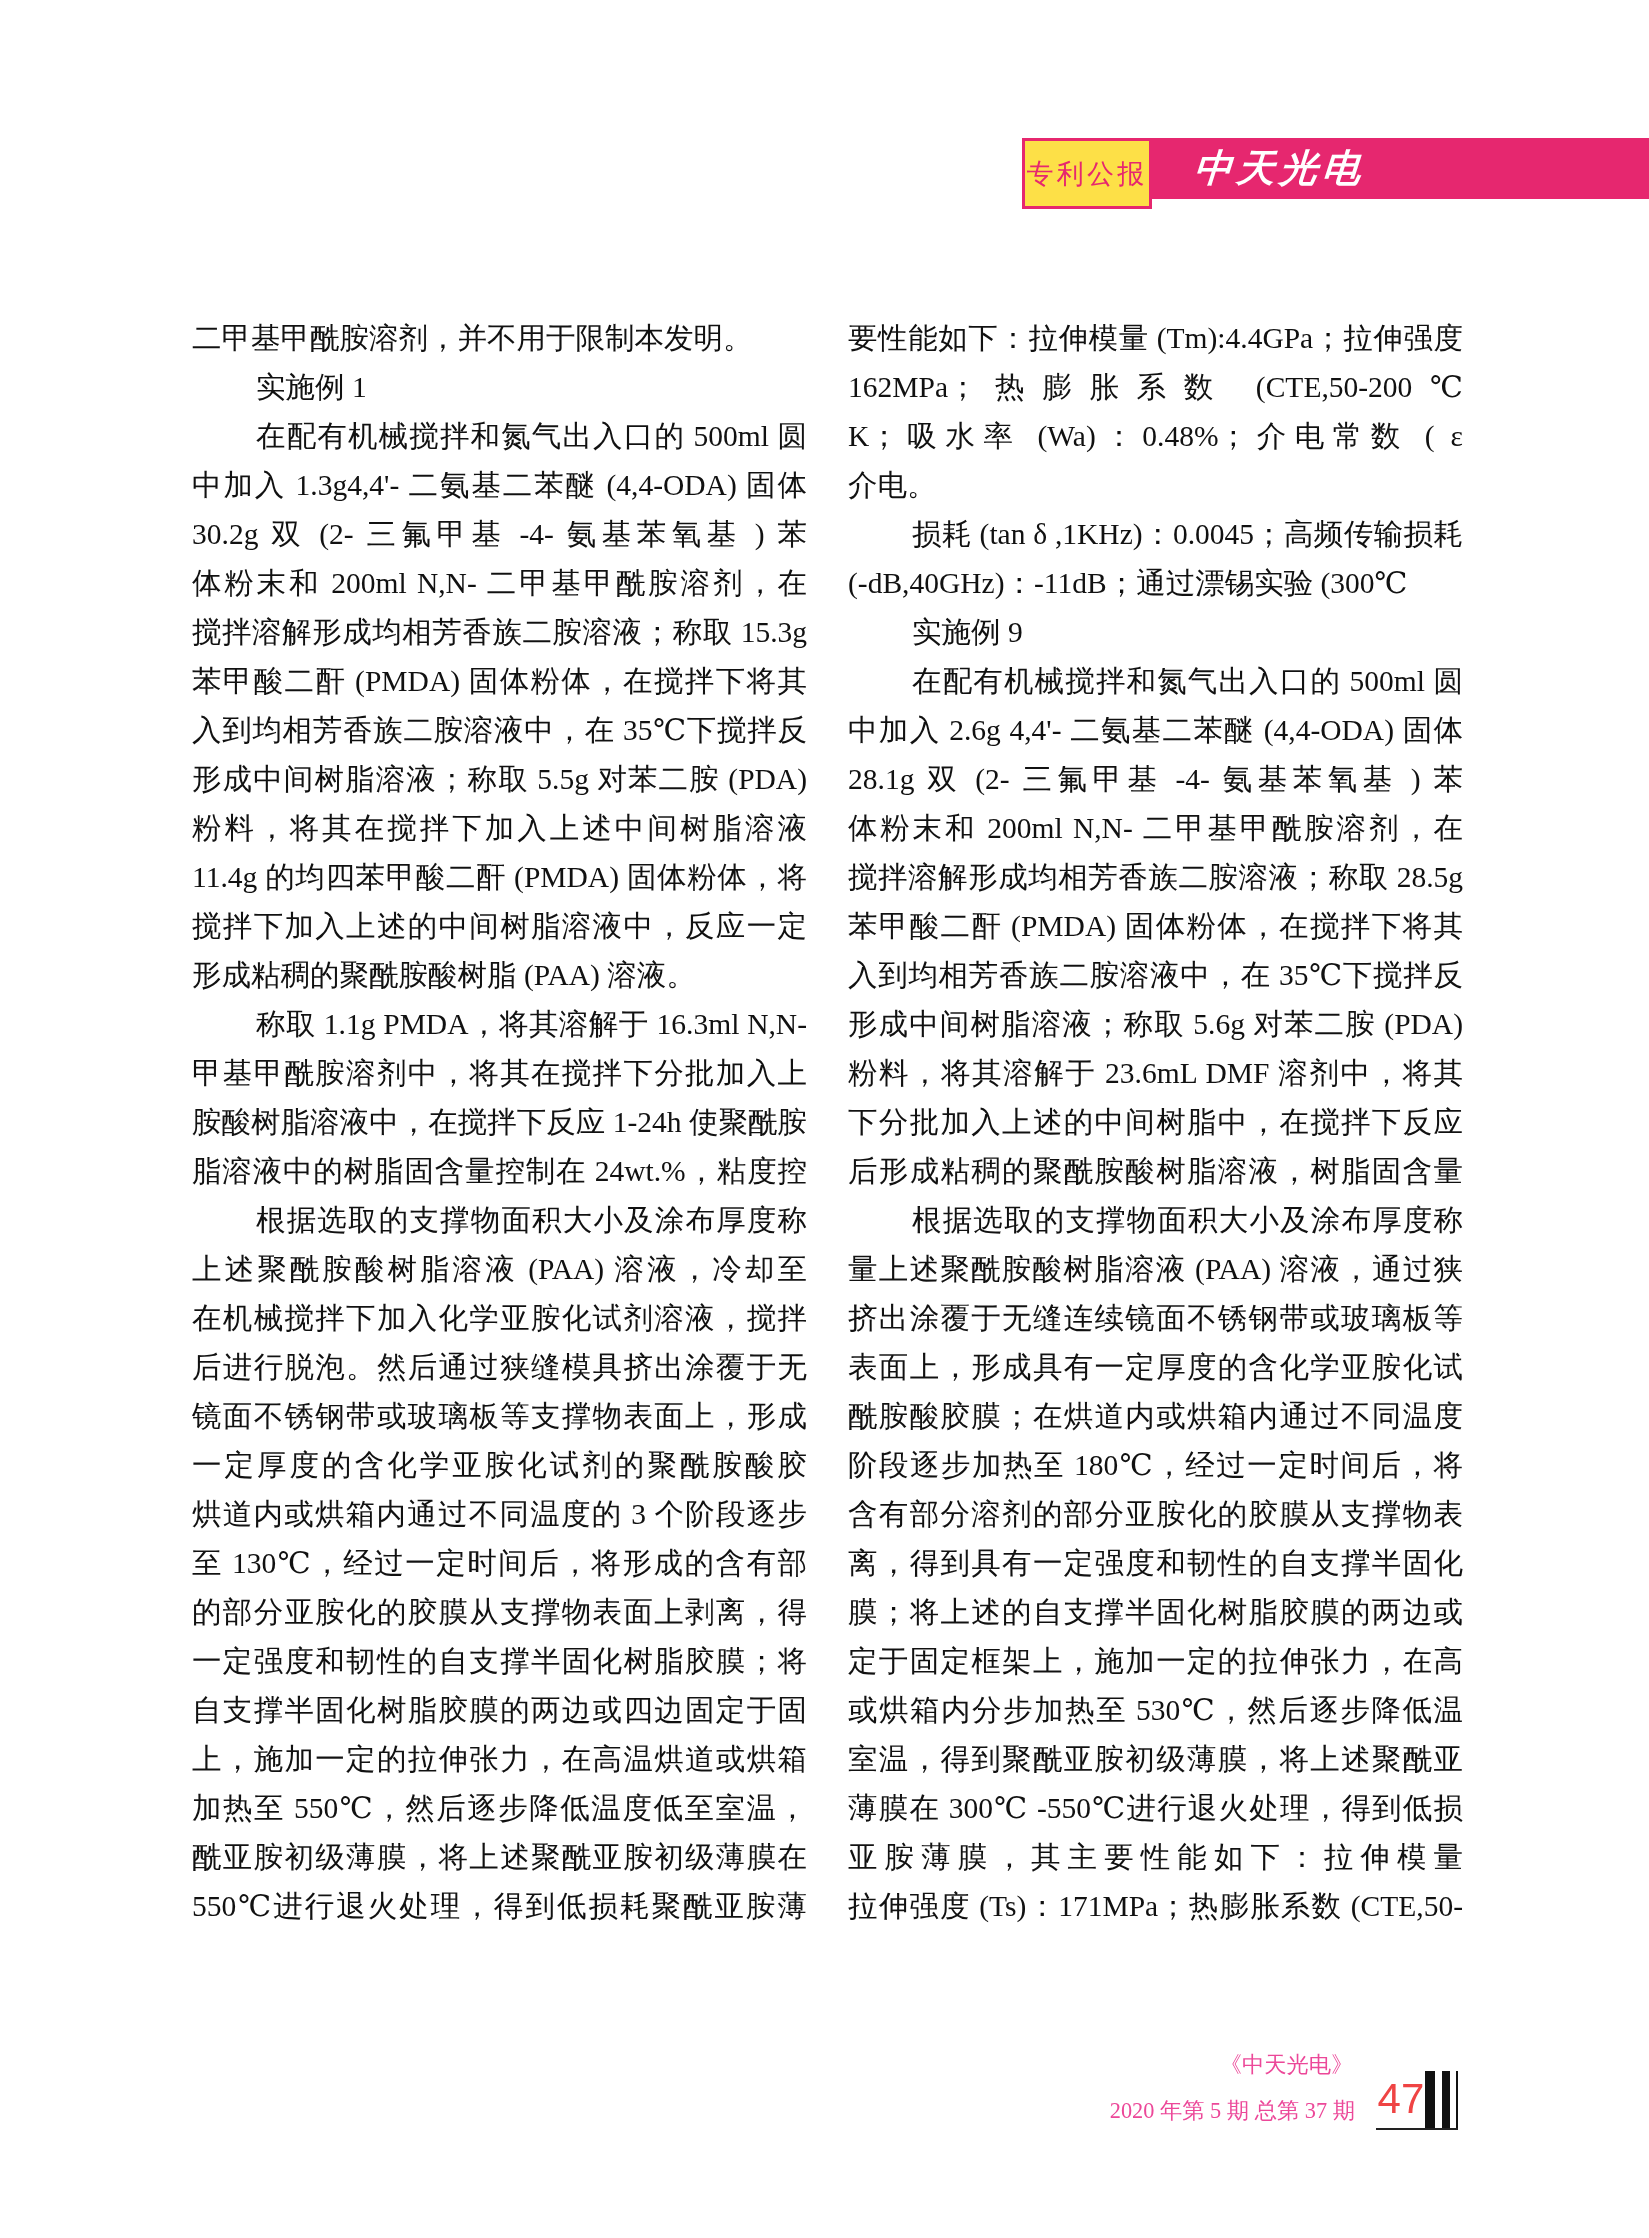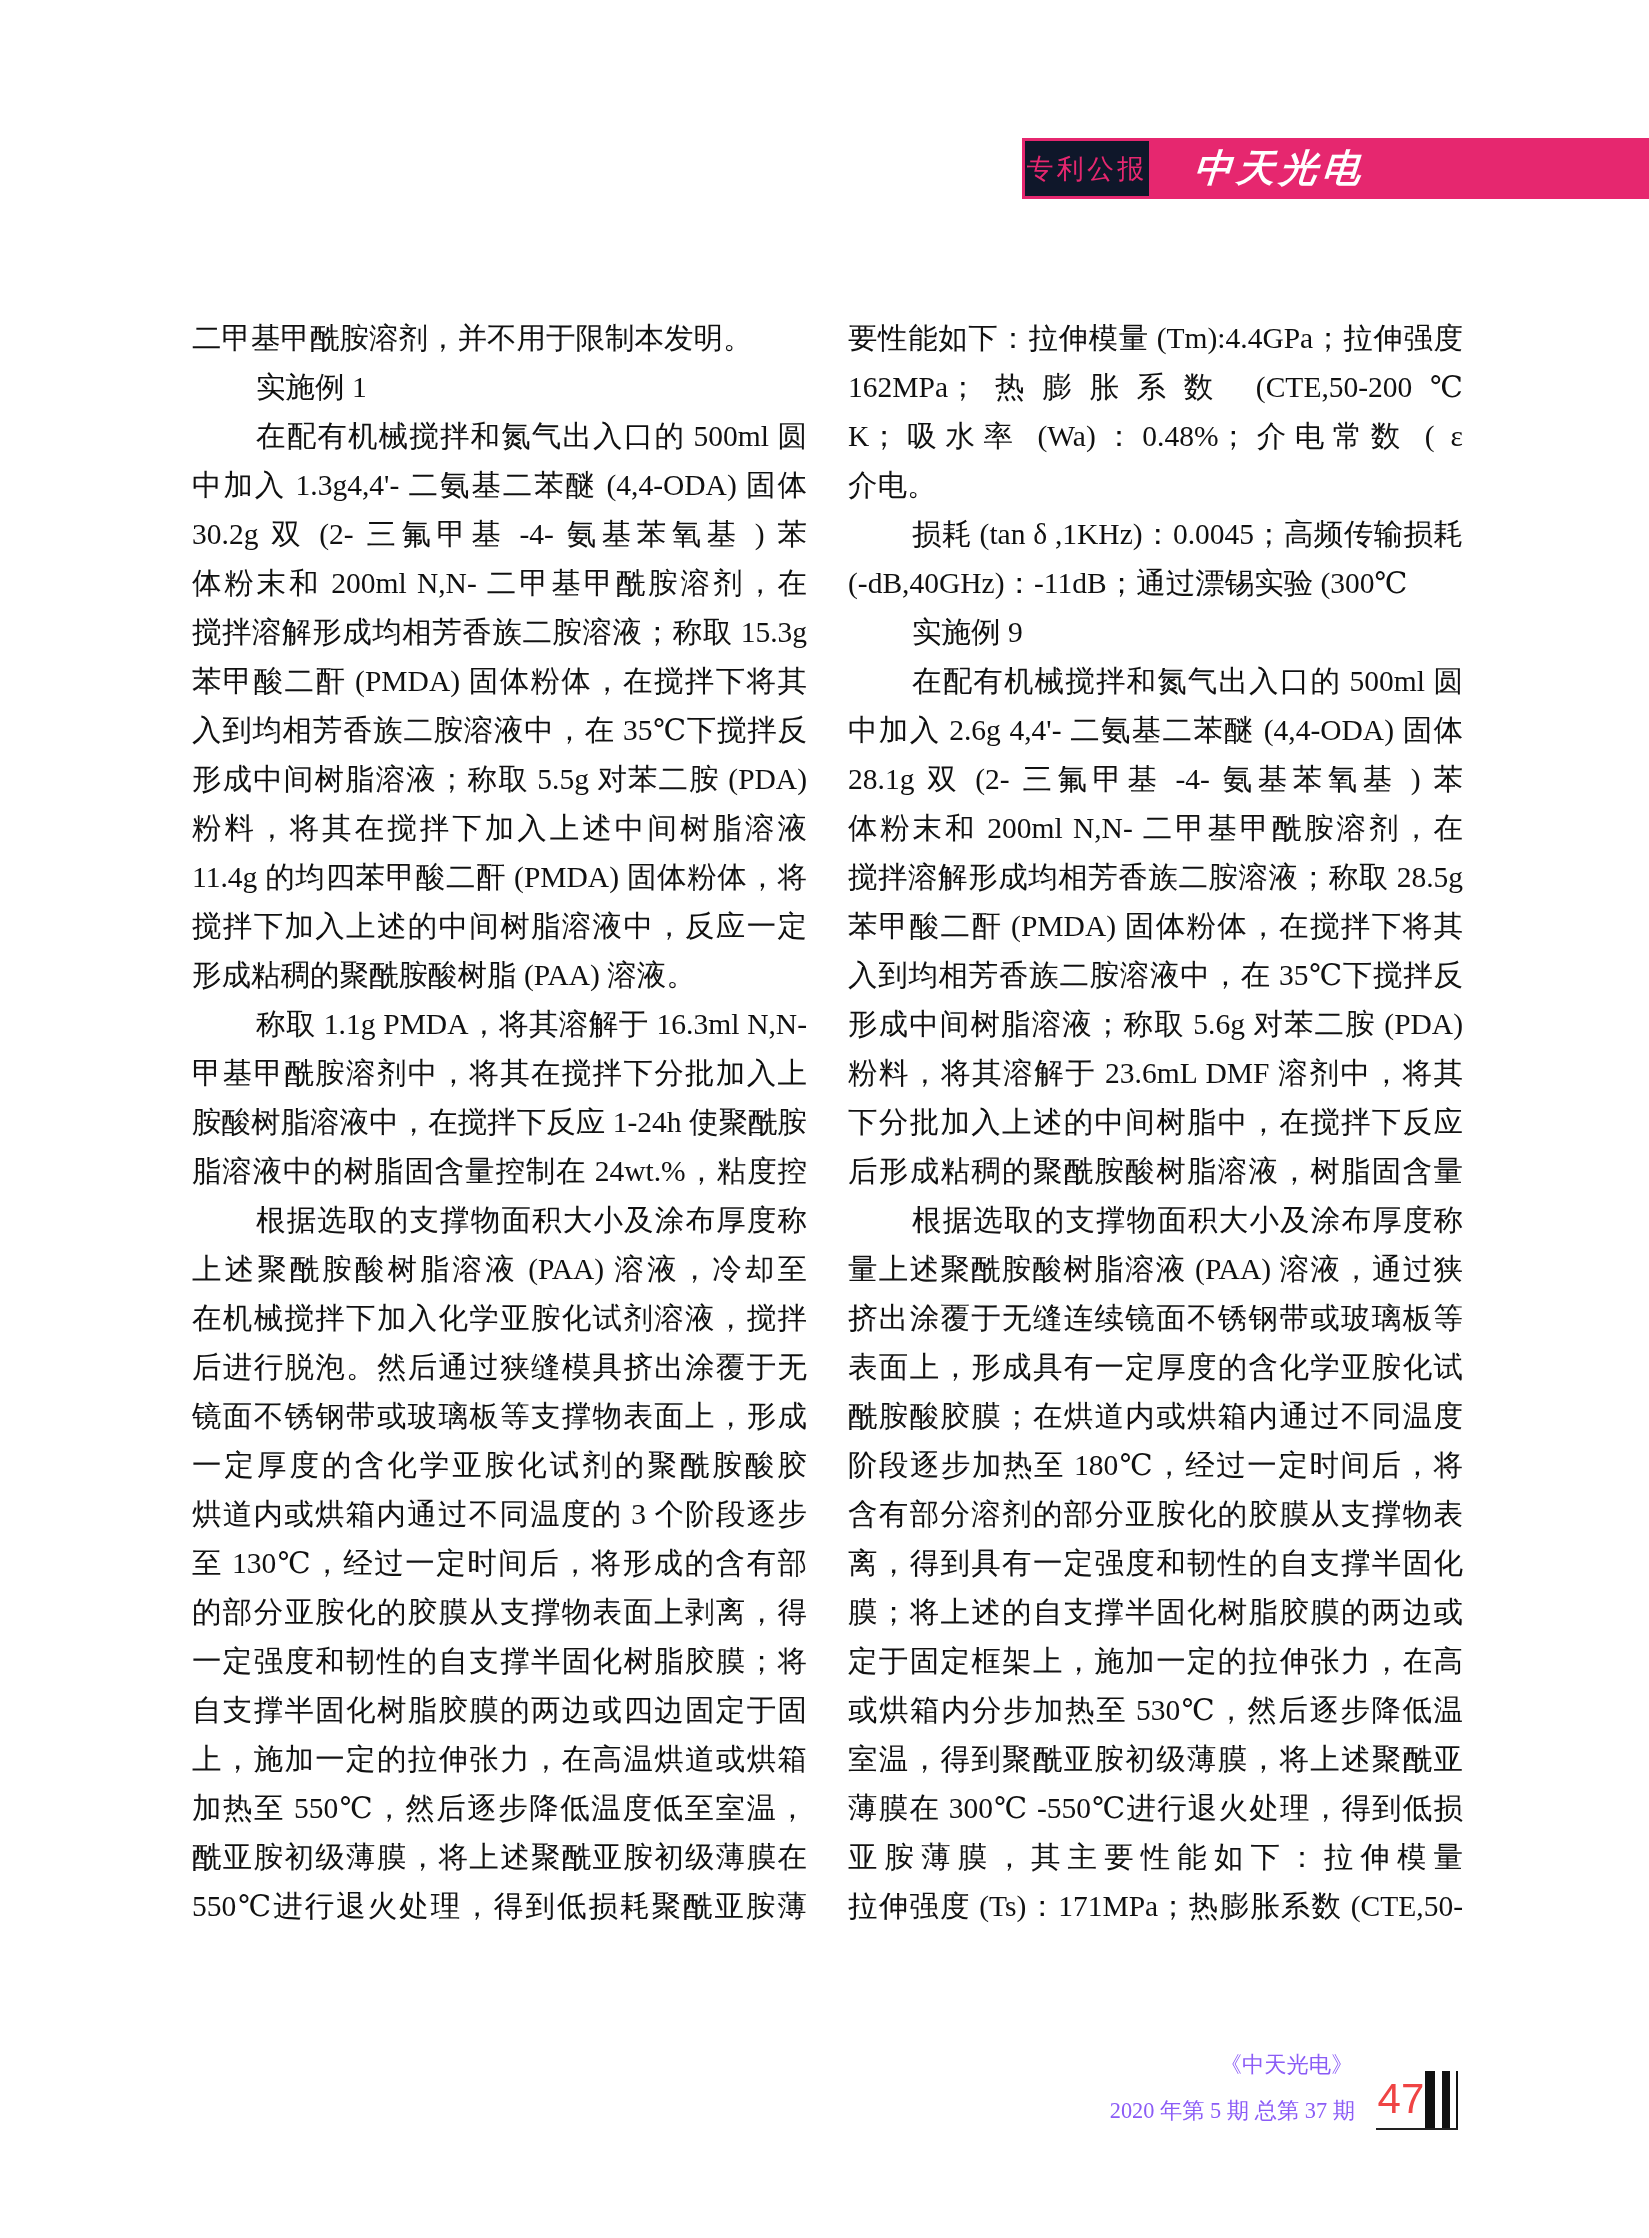--- a/index.html
+++ b/index.html
@@ -6,23 +6,23 @@
   .page{
     position:relative;
     width:1650px;height:2239px;
     background:#ffffff;
     font-family:"Liberation Serif","DejaVu Serif",serif;
     color:#111111;
     overflow:hidden;
   }
   
   .badge{
-    position:absolute;left:1022px;top:138px;width:130px;height:61px;
+    position:absolute;left:1022px;top:138px;width:130px;height:71px;
     box-sizing:border-box;border:3.2px solid var(--accent,#e6276f);
-    background:#0f172a;display:flex;align-items:center;justify-content:center;
+    background:#fde047;display:flex;align-items:center;justify-content:center;
   }
   .badge span{
     color:var(--accent,#e6276f);font-size:27px;letter-spacing:3.2px;
     font-family:"Liberation Sans","DejaVu Sans",sans-serif;
   }
   .brand-bar{
     position:absolute;left:1152px;top:138px;width:498px;height:61px;
     background:var(--accent,#e6276f);
     display:flex;align-items:center;
   }
@@ -36,21 +36,21 @@
   .col-right{left:848px;}
   .line{
     height:49px;line-height:49px;font-size:29.5px;
     overflow:hidden;white-space:normal;
   }
   .line.fill{text-align:justify;text-align-last:justify;text-justify:inter-ideograph;}
   .line.indent{text-indent:64px;}
   
   .foot-text{
     position:absolute;right:295px;top:2053px;width:335px;
-    text-align:right;color:#8b5cf6;font-size:22.3px;line-height:24px;
+    text-align:right;color:#ec4899;font-size:22.3px;line-height:24px;
   }
   .foot-text .journal{margin-bottom:22.3px;padding-right:1.6px;}
   .pageno-group{
     position:absolute;left:1376px;top:2069px;width:82px;height:59px;
     border-bottom:2.4px solid #222222;
   }
   .pageno{
     position:absolute;left:1.6px;bottom:4.8px;
     font-size:42px;color:#ef4444;
     font-family:"Liberation Sans","DejaVu Sans",sans-serif;

